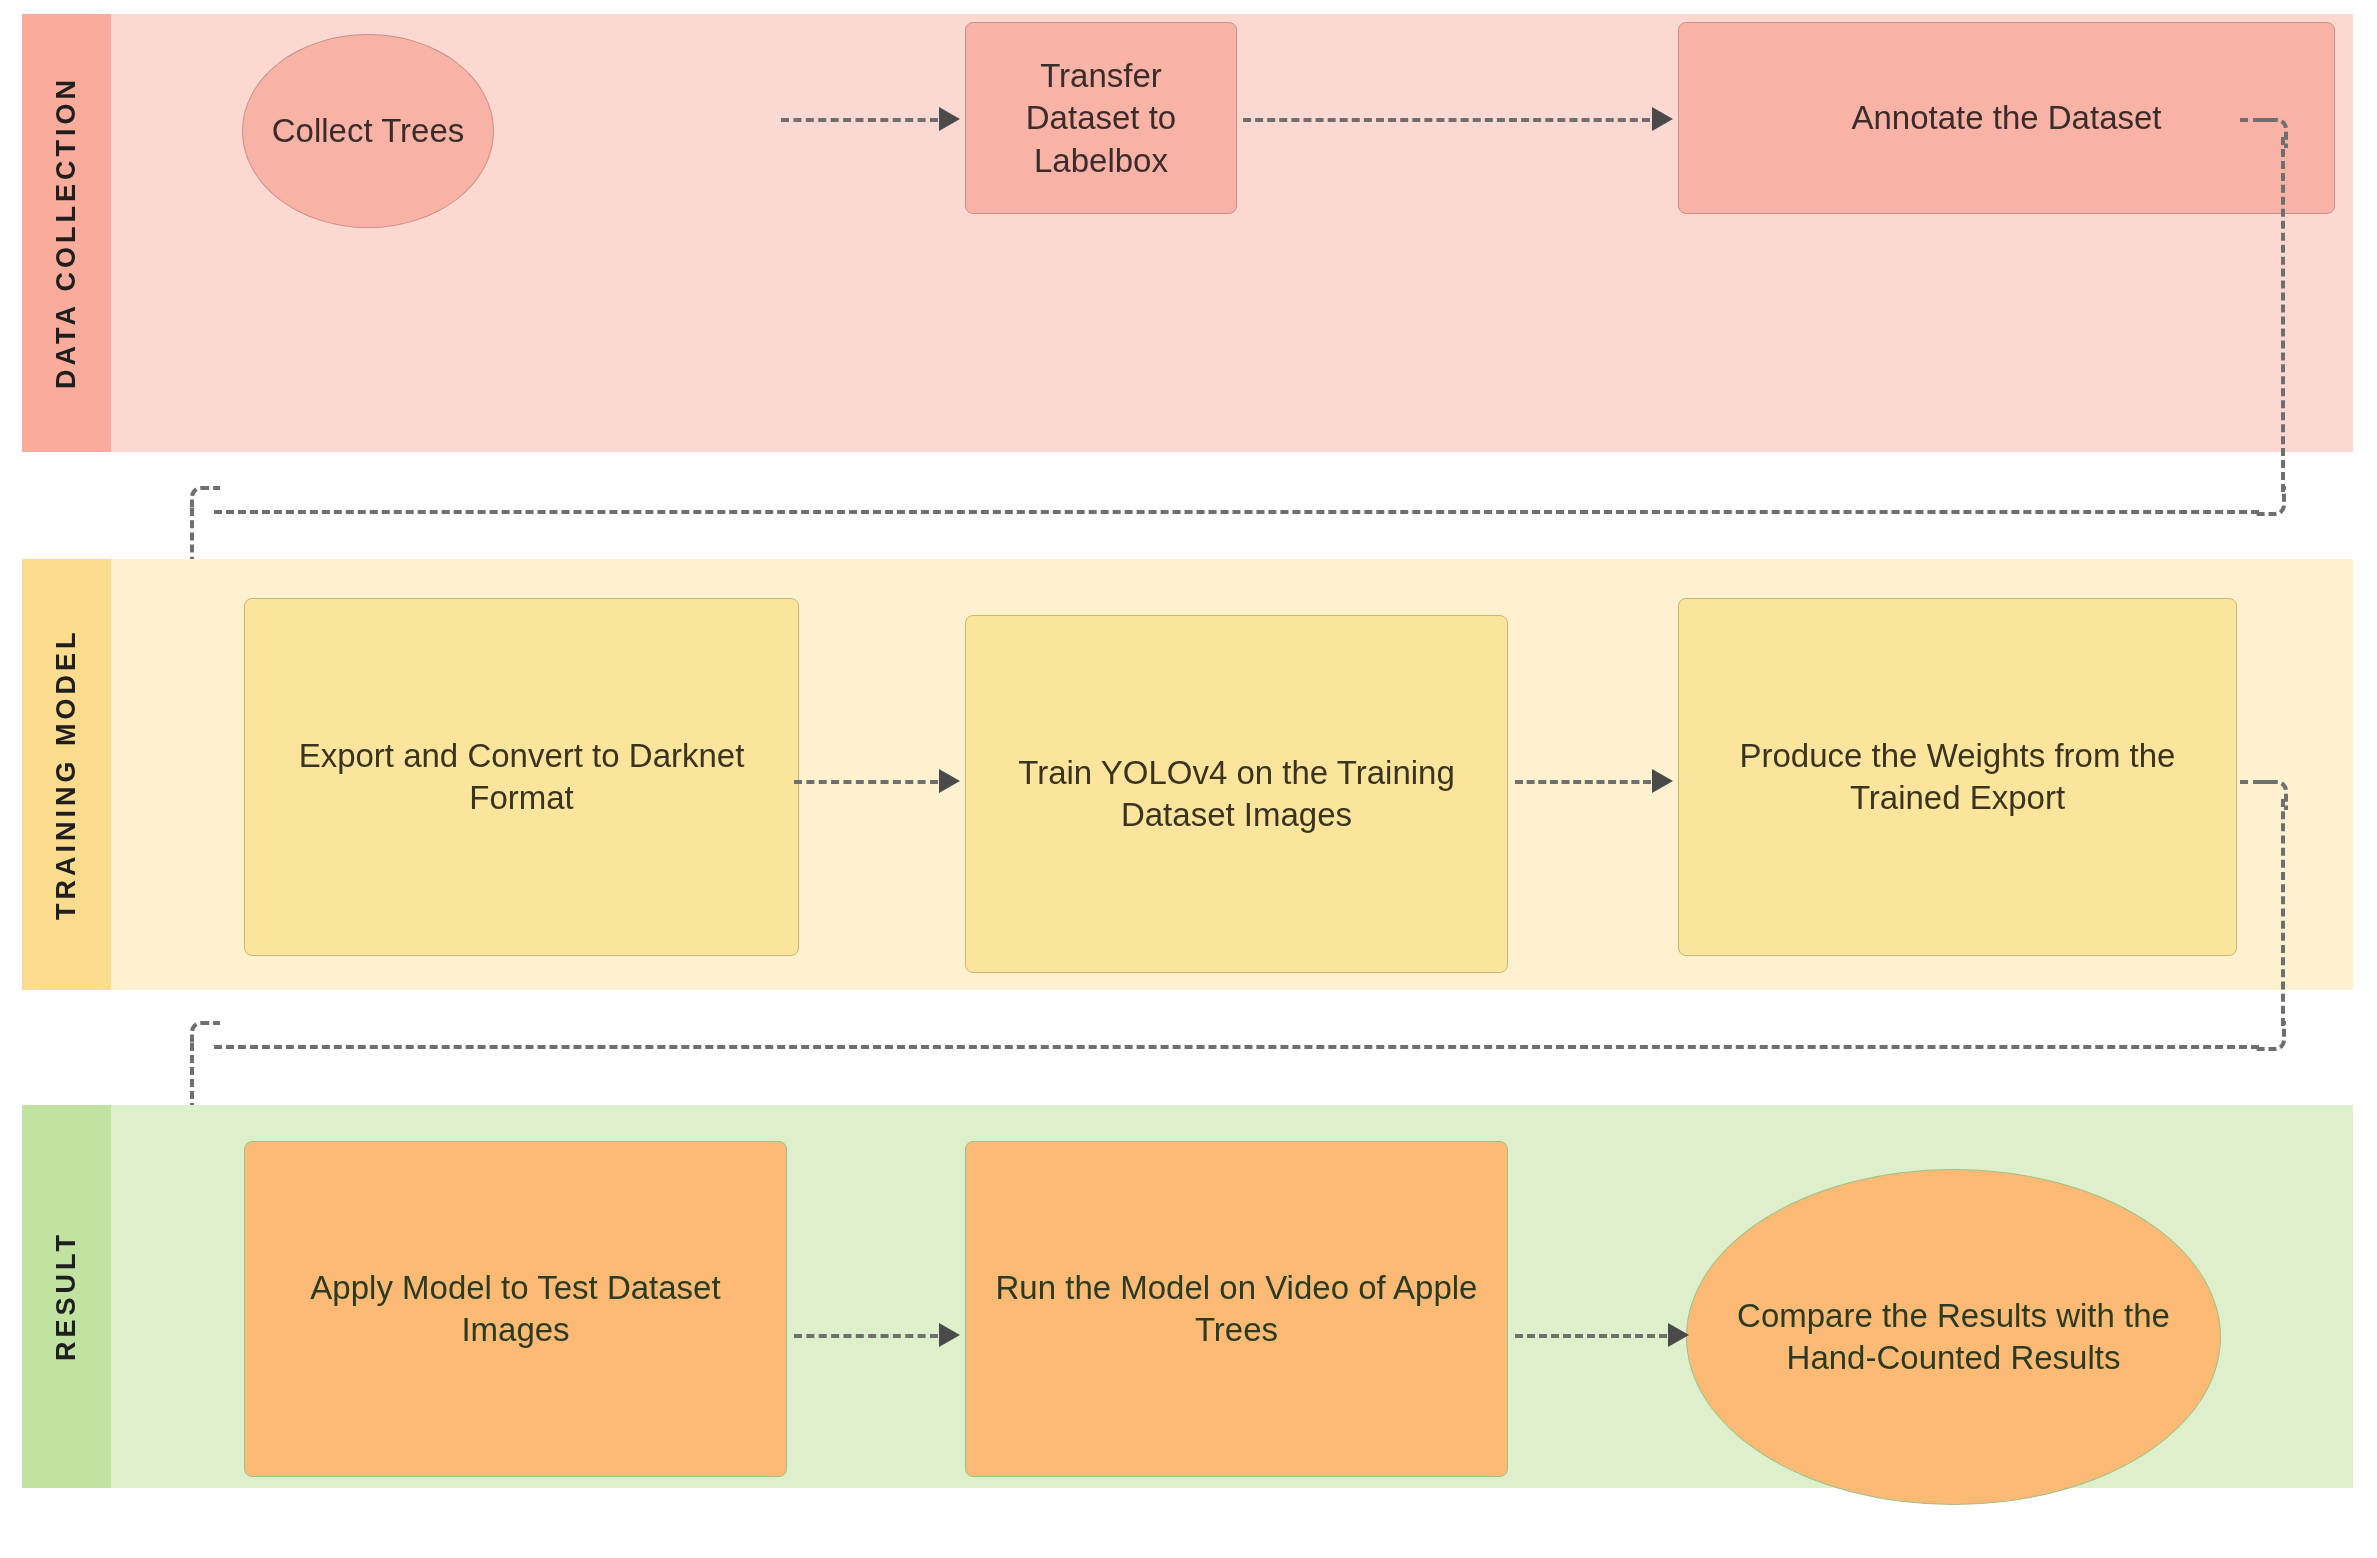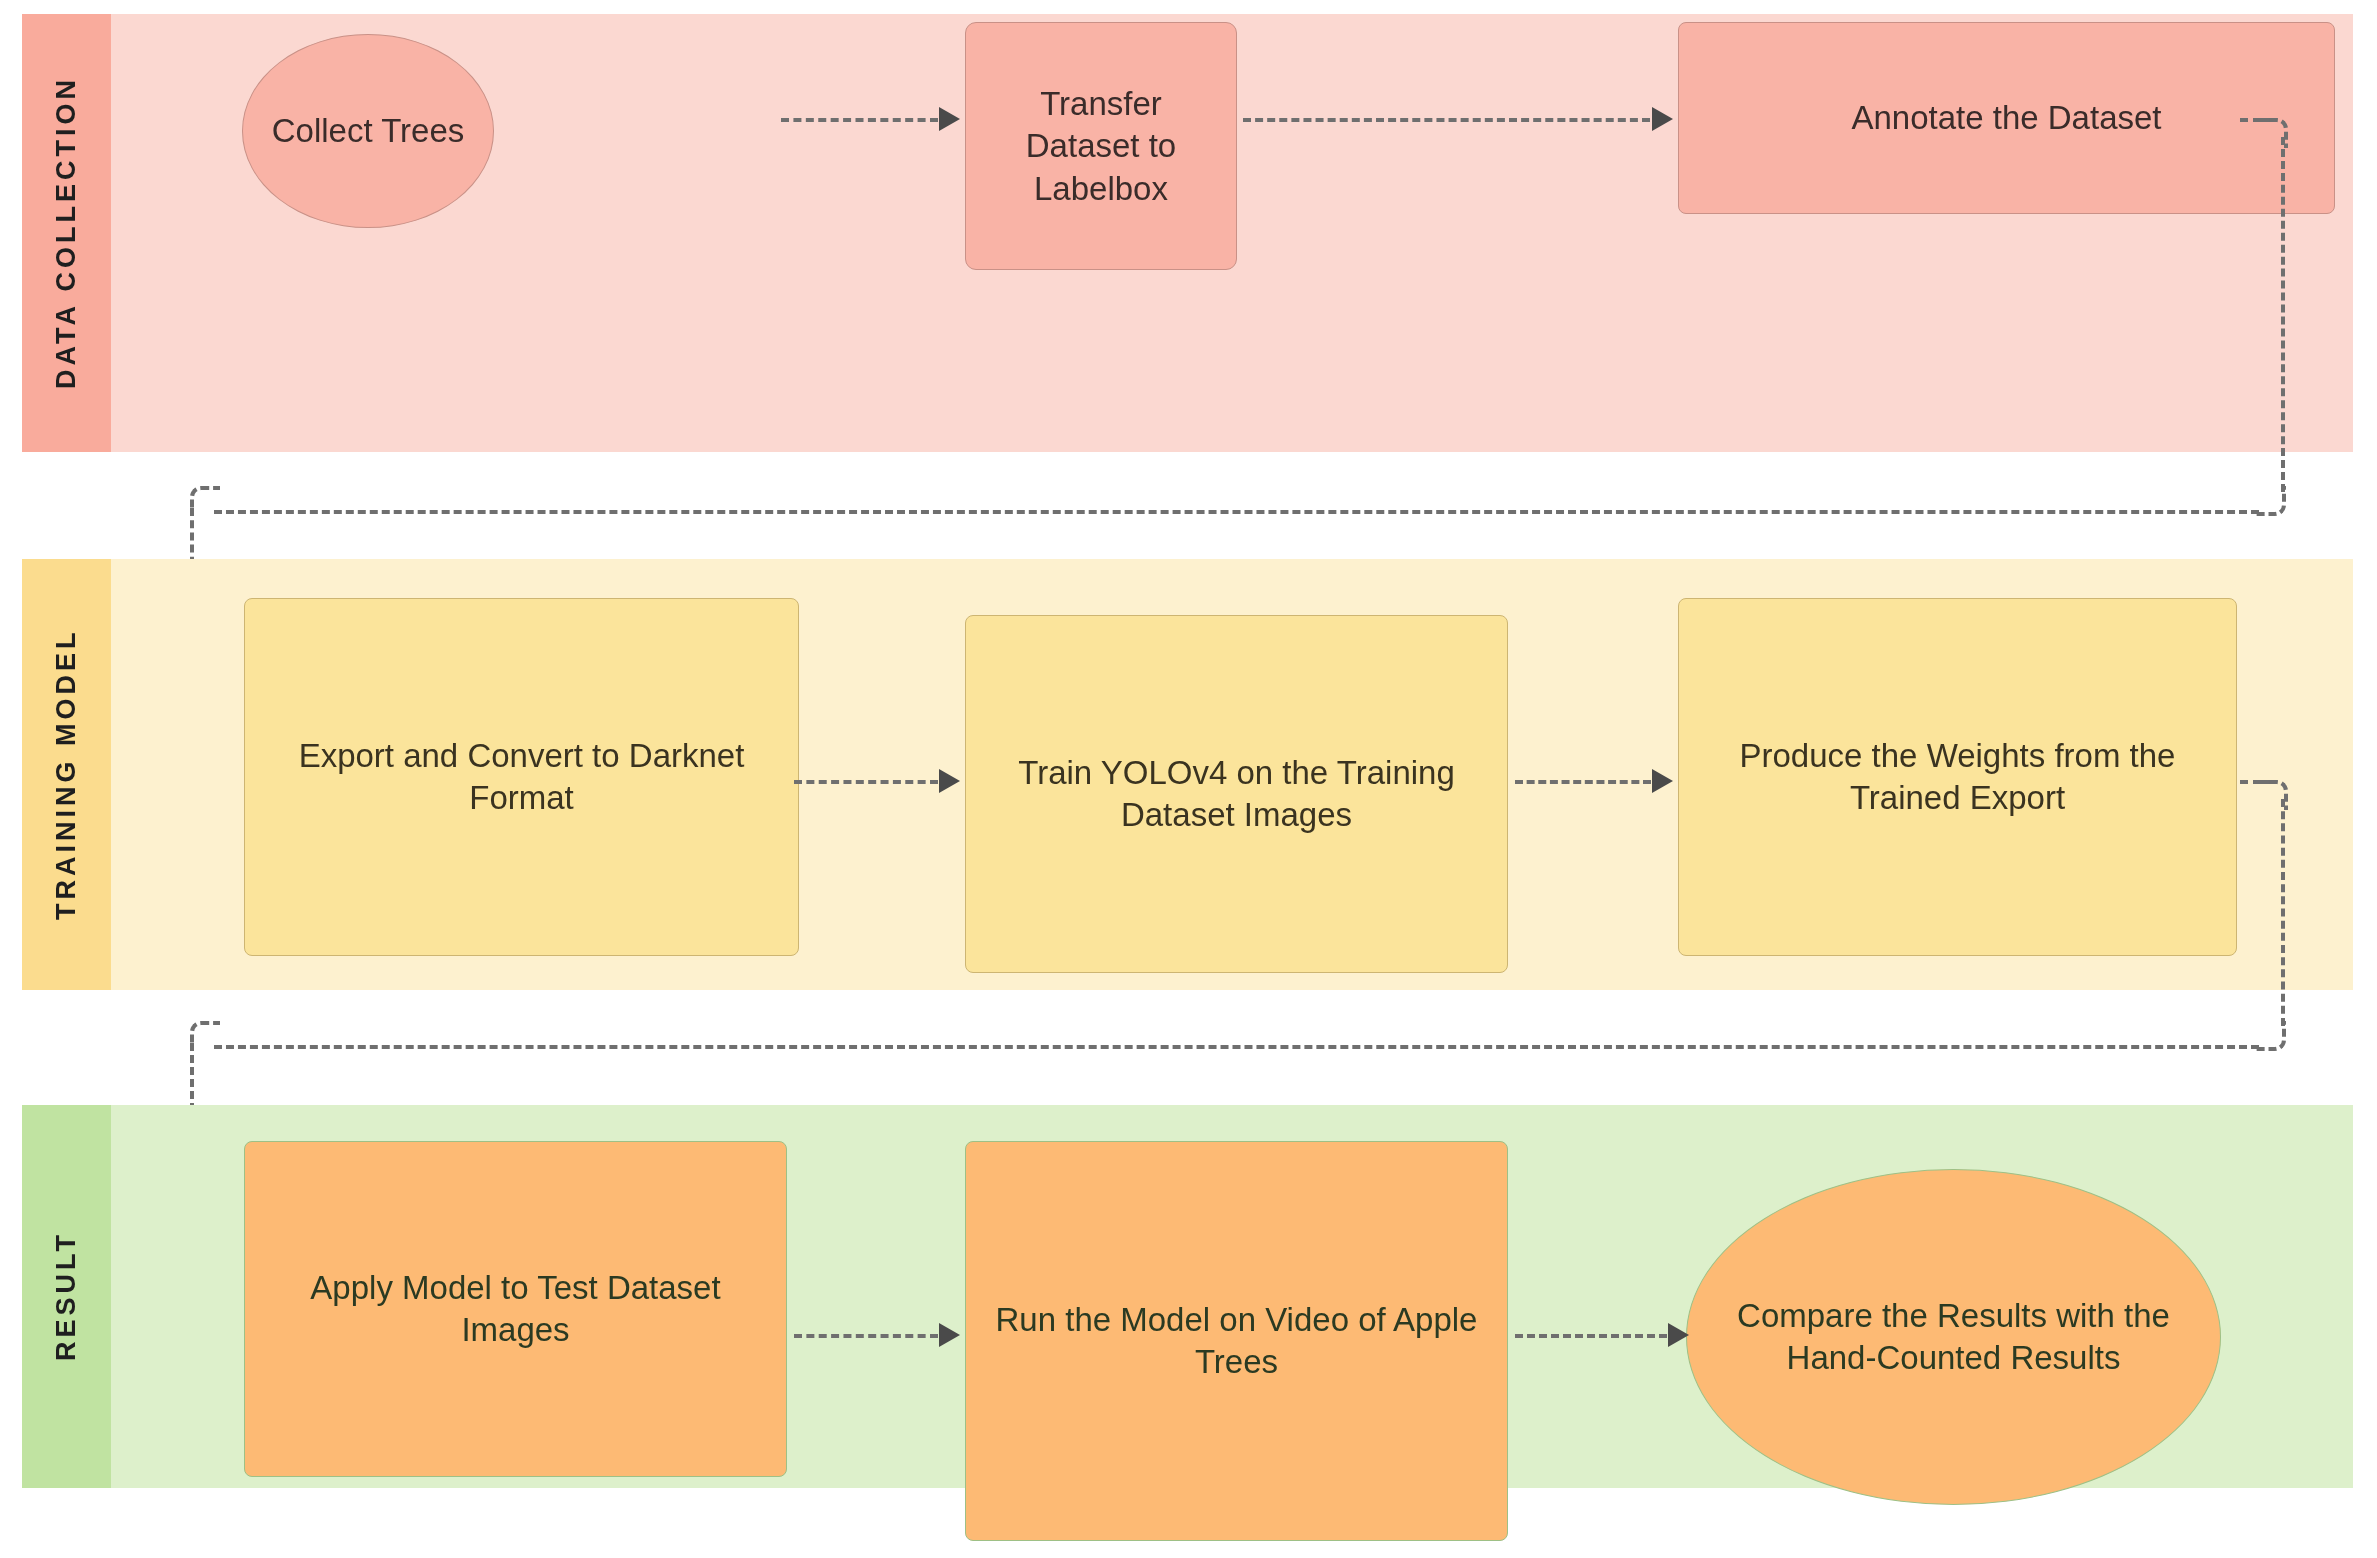--- a/index.html
+++ b/index.html
@@ -40,21 +40,21 @@
 
   <div class="band" style="left:22.4px;top:14.4px;width:2331px;height:438px;">
     <div class="band-label" style="width:89px;background:#f9ab9c;">DATA  COLLECTION</div>
     <div class="band-body" style="background:#fbd8d1;"></div>
   </div>
 
   <div class="node ellipse pink-node" style="left:242px;top:34px;width:252px;height:194px;">
     <span>Collect Trees</span>
   </div>
 
-  <div class="node rect pink-node" style="left:965px;top:22.4px;width:272px;height:248px;border-radius:11px;">
+  <div class="node rect pink-node" style="left:965px;top:22.4px;width:272px;height:192px;">
     <span>Transfer Dataset to Labelbox</span>
   </div>
 
   <div class="node rect pink-node" style="left:1678px;top:22.4px;width:657px;height:192px;">
     <span>Annotate the Dataset</span>
   </div>
 
   <div class="hline" style="left:781px;top:118px;width:157px;"></div>
   <div class="arrow-r" style="left:939px;top:107px;"></div>
 
@@ -124,21 +124,21 @@
 
   <div class="band" style="left:22.4px;top:1105px;width:2331px;height:383px;">
     <div class="band-label" style="width:89px;background:#c0e3a1;">RESULT</div>
     <div class="band-body" style="background:#ddf0cb;"></div>
   </div>
 
   <div class="node rect green-node" style="left:244px;top:1141px;width:543px;height:336px;">
     <span>Apply Model to Test Dataset Images</span>
   </div>
 
-  <div class="node rect green-node" style="left:965px;top:1141px;width:543px;height:400px;border-radius:8px;">
+  <div class="node rect green-node" style="left:965px;top:1141px;width:543px;height:336px;border-radius:8px;">
     <span>Run the Model on Video of Apple Trees</span>
   </div>
 
   <div class="node ellipse green-node" style="left:1686px;top:1169px;width:535px;height:336px;align-items:center;">
     <span>Compare the Results with the Hand-Counted Results</span>
   </div>
 
   <div class="hline" style="left:794px;top:1334px;width:144px;"></div>
   <div class="arrow-r" style="left:939px;top:1323px;"></div>
 

